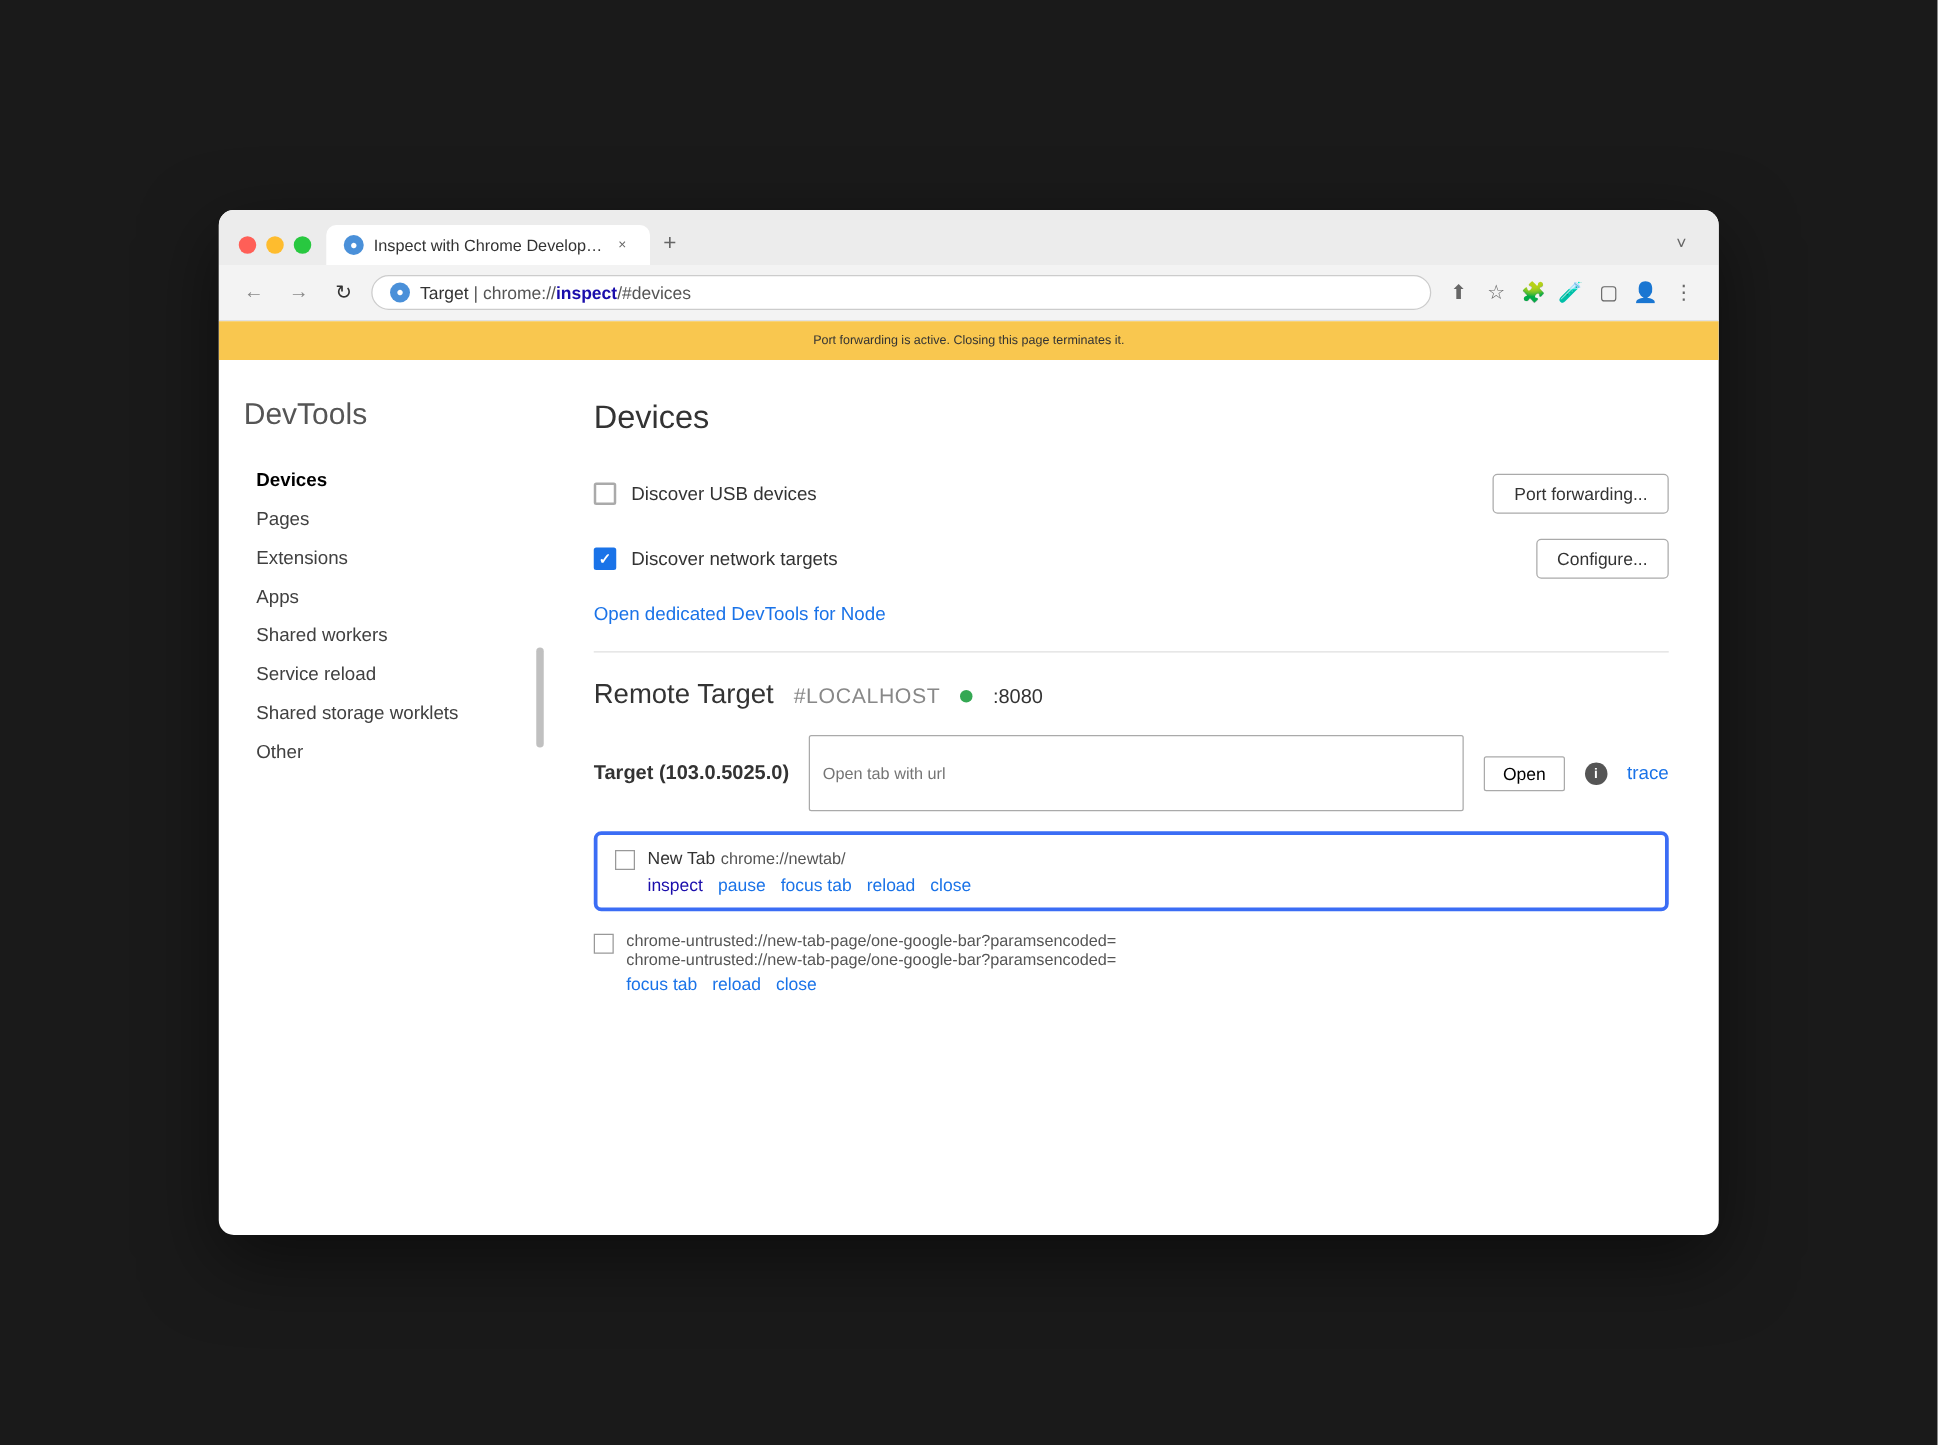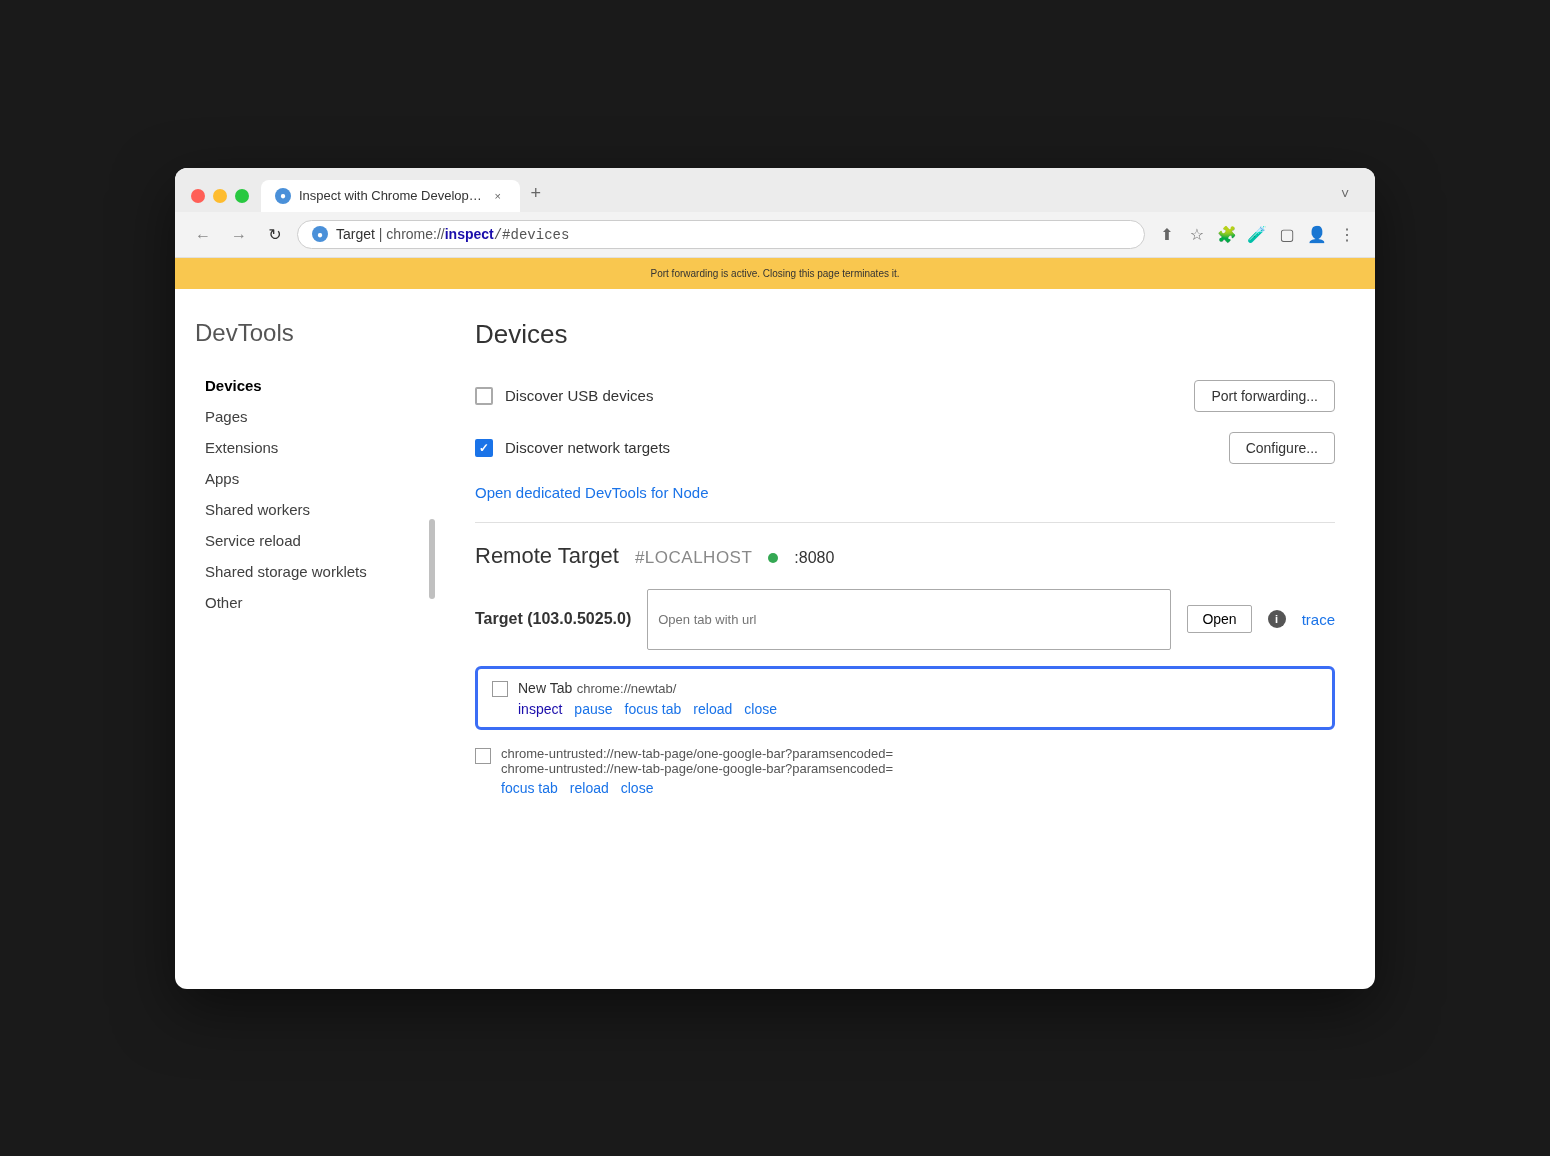--- a/index.html
+++ b/index.html
@@ -161,21 +161,21 @@
       color: white;
       font-size: 10px;
       flex-shrink: 0;
     }
     .address-text {
       color: #555;
       font-size: 14px;
     }
     .address-text span.domain { font-weight: 500; color: #333; }
     .address-text span.path { color: #1a0dab; font-weight: 600; }
-    .address-text span.normal { color: #555; font-family: Liberation Mono, monospace; }
+    .address-text span.normal { color: #555; }
 
     .address-actions {
       display: flex;
       gap: 2px;
       align-items: center;
     }
     .addr-icon {
       width: 28px;
       height: 28px;
       display: flex;

